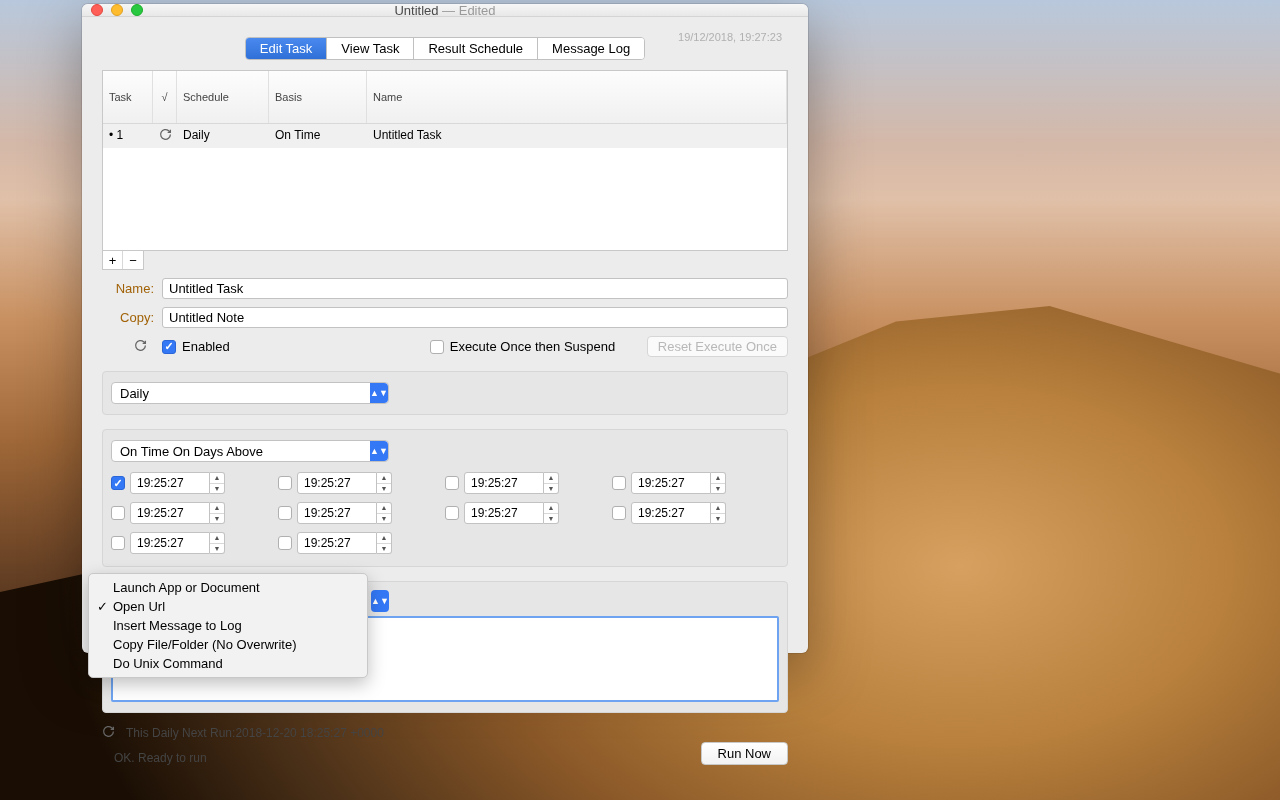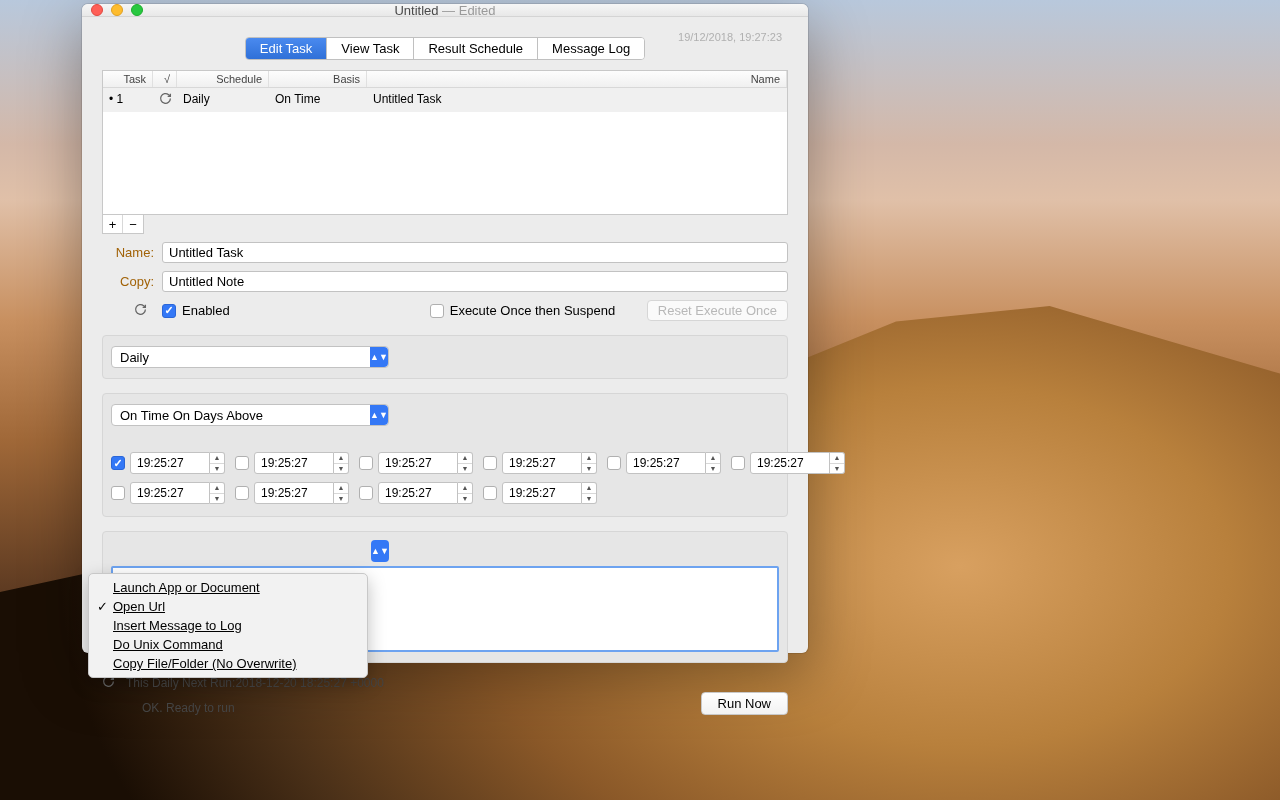--- a/index.html
+++ b/index.html
@@ -43,21 +43,21 @@
 
 
 .segmented { display: flex; margin: 8px auto 10px; border: 1px solid #c0c0c0; border-radius: 4px; overflow: hidden; background: #fff; }
 .seg-item { padding: 3px 14px; font-size: 13px; border-right: 1px solid #c0c0c0; background: #fff; cursor: pointer; }
 .seg-item:last-child { border-right: none; }
 .seg-item.active { background: #3a7be0; background: linear-gradient(#4a8aef, #2f70d8); color: #fff; }
 
 
 .table-wrap { border: 1px solid #c8c8c8; background: #fff; }
 .thead { display: flex; background: linear-gradient(#fdfdfd, #f0f0f0); border-bottom: 1px solid #d8d8d8; font-size: 11px; color: #444; }
-.thead div { padding: 2px 6px; border-right: 1px solid #e0e0e0; text-align: right; }
+.thead div { padding: 20px 6px; border-right: 1px solid #e0e0e0; }
 .col-task { width: 50px; }
 .col-check { width: 24px; text-align: center; }
 .col-sched { width: 92px; }
 .col-basis { width: 98px; }
 .col-name { flex: 1; }
 .trow { display: flex; font-size: 12px; background: #f0f0f0; }
 .trow div { padding: 4px 6px; }
 .tbody-empty { height: 102px; background: #fff; }
 
 .addremove { display: flex; border: 1px solid #c8c8c8; border-top: none; width: fit-content; background: #fff; }
@@ -78,39 +78,39 @@
 .reset-btn { margin-left: auto; padding: 2px 10px; font-size: 13px; border: 1px solid #d6d6d6; border-radius: 4px; background: #fafafa; color: #b8b8b8; }
 
 
 .panel { background: #e6e6e6; border: 1px solid #d6d6d6; border-radius: 4px; margin-top: 14px; padding: 10px 8px; }
 .select { display: flex; align-items: center; background: #fff; border: 1px solid #c2c2c2; border-radius: 4px; height: 22px; font-size: 13px; width: 278px; }
 .select span { flex: 1; padding: 0 8px; }
 .select .arrows { width: 18px; height: 100%; background: #3478f6; border-radius: 0 4px 4px 0; display: flex; align-items: center; justify-content: center; color: #fff; font-size: 9px; flex-direction: column; line-height: 6px; }
 .panel-desc { font-size: 11px; color: #666; margin: 38px 0 38px 14px; }
 
 
-.time-grid { display: grid; grid-template-columns: repeat(6, 1fr); gap: 8px 10px; margin-top: 26px; }
+.time-grid { display: grid; grid-template-columns: repeat(4, 1fr); gap: 8px 0; margin-top: 10px; }
 .time-cell { display: flex; align-items: center; }
 .time-input { width: 80px; height: 22px; border: 1px solid #c2c2c2; border-radius: 3px 0 0 3px; padding: 0 6px; font-size: 12px; background: #fff; }
 .stepper { width: 15px; height: 22px; border: 1px solid #c2c2c2; border-left: none; border-radius: 0 3px 3px 0; display: flex; flex-direction: column; background: #fff; }
 .stepper div { flex: 1; display: flex; align-items: center; justify-content: center; font-size: 7px; color: #555; border-bottom: 1px solid #d8d8d8; }
 .stepper div:last-child { border-bottom: none; }
 
 
 .popup { position: absolute; background: #f2f2f2; border: 1px solid #c8c8c8; border-radius: 5px; box-shadow: 0 6px 18px rgba(0,0,0,0.25); padding: 4px 0; font-size: 13px; z-index: 10; }
-.popup-item { padding: 2px 28px 2px 24px; position: relative; cursor: pointer; text-decoration: underline; }
+.popup-item { padding: 2px 28px 2px 24px; position: relative; cursor: pointer; }
 .popup-item.selected::before { content: "✓"; position: absolute; left: 8px; }
 
 .url-arrows-detached { position: absolute; width: 18px; height: 22px; background: #3478f6; border-radius: 4px; display: flex; align-items: center; justify-content: center; color: #fff; font-size: 9px; flex-direction: column; line-height: 6px; }
 
 .big-input { width: 100%; height: 86px; border: 2.5px solid #6da3f0; border-radius: 2px; background: #fff; margin-top: 4px; }
 
 .footer-row { display: flex; align-items: center; font-size: 12px; color: #444; margin-top: 12px; }
 .footer-row .refresh-icon { margin-right: 8px; }
-.status { font-size: 12px; color: #444; margin-top: 10px; margin-left: 40px; }
+.status { font-size: 12px; color: #444; margin-top: 10px; margin-left: 12px; }
 .run-btn { margin-left: auto; padding: 3px 16px; font-size: 13px; border: 1px solid #c8c8c8; border-radius: 4px; background: linear-gradient(#fff, #f2f2f2); cursor: pointer; }
 
 svg.reload { width: 13px; height: 13px; }
 </style>
 </head>
 <body>
 
 <div class="desktop"></div>
 
 <div class="window">
@@ -281,22 +281,22 @@
 
     <div class="panel" style="padding:10px 8px; position:relative;">
       <div class="url-arrows-detached" style="left:268px; top:8px;">▲▼</div>
       <div class="big-input" style="margin-top:24px;"></div>
     </div>
 
     <div class="popup" style="left:6px; top:556px; width:280px;">
       <div class="popup-item">Launch App or Document</div>
       <div class="popup-item selected">Open Url</div>
       <div class="popup-item">Insert Message to Log</div>
+      <div class="popup-item">Copy File/Folder (No Overwrite)</div>
       <div class="popup-item">Do Unix Command</div>
-      <div class="popup-item">Copy File/Folder (No Overwrite)</div>
     </div>
 
     <div class="footer-row">
       <span class="refresh-icon"><svg class="reload" viewBox="0 0 24 24" fill="none" stroke="#666" stroke-width="2.4">
             <path d="M21 12a9 9 0 1 1-3.2-6.9L21 8"></path>
             <path d="M21 3v5h-5"></path>
           </svg></span>
       <span>This Daily Next Run:</span>
       <span style="">2018-12-20 18:25:27 +0000</span>
     </div>

